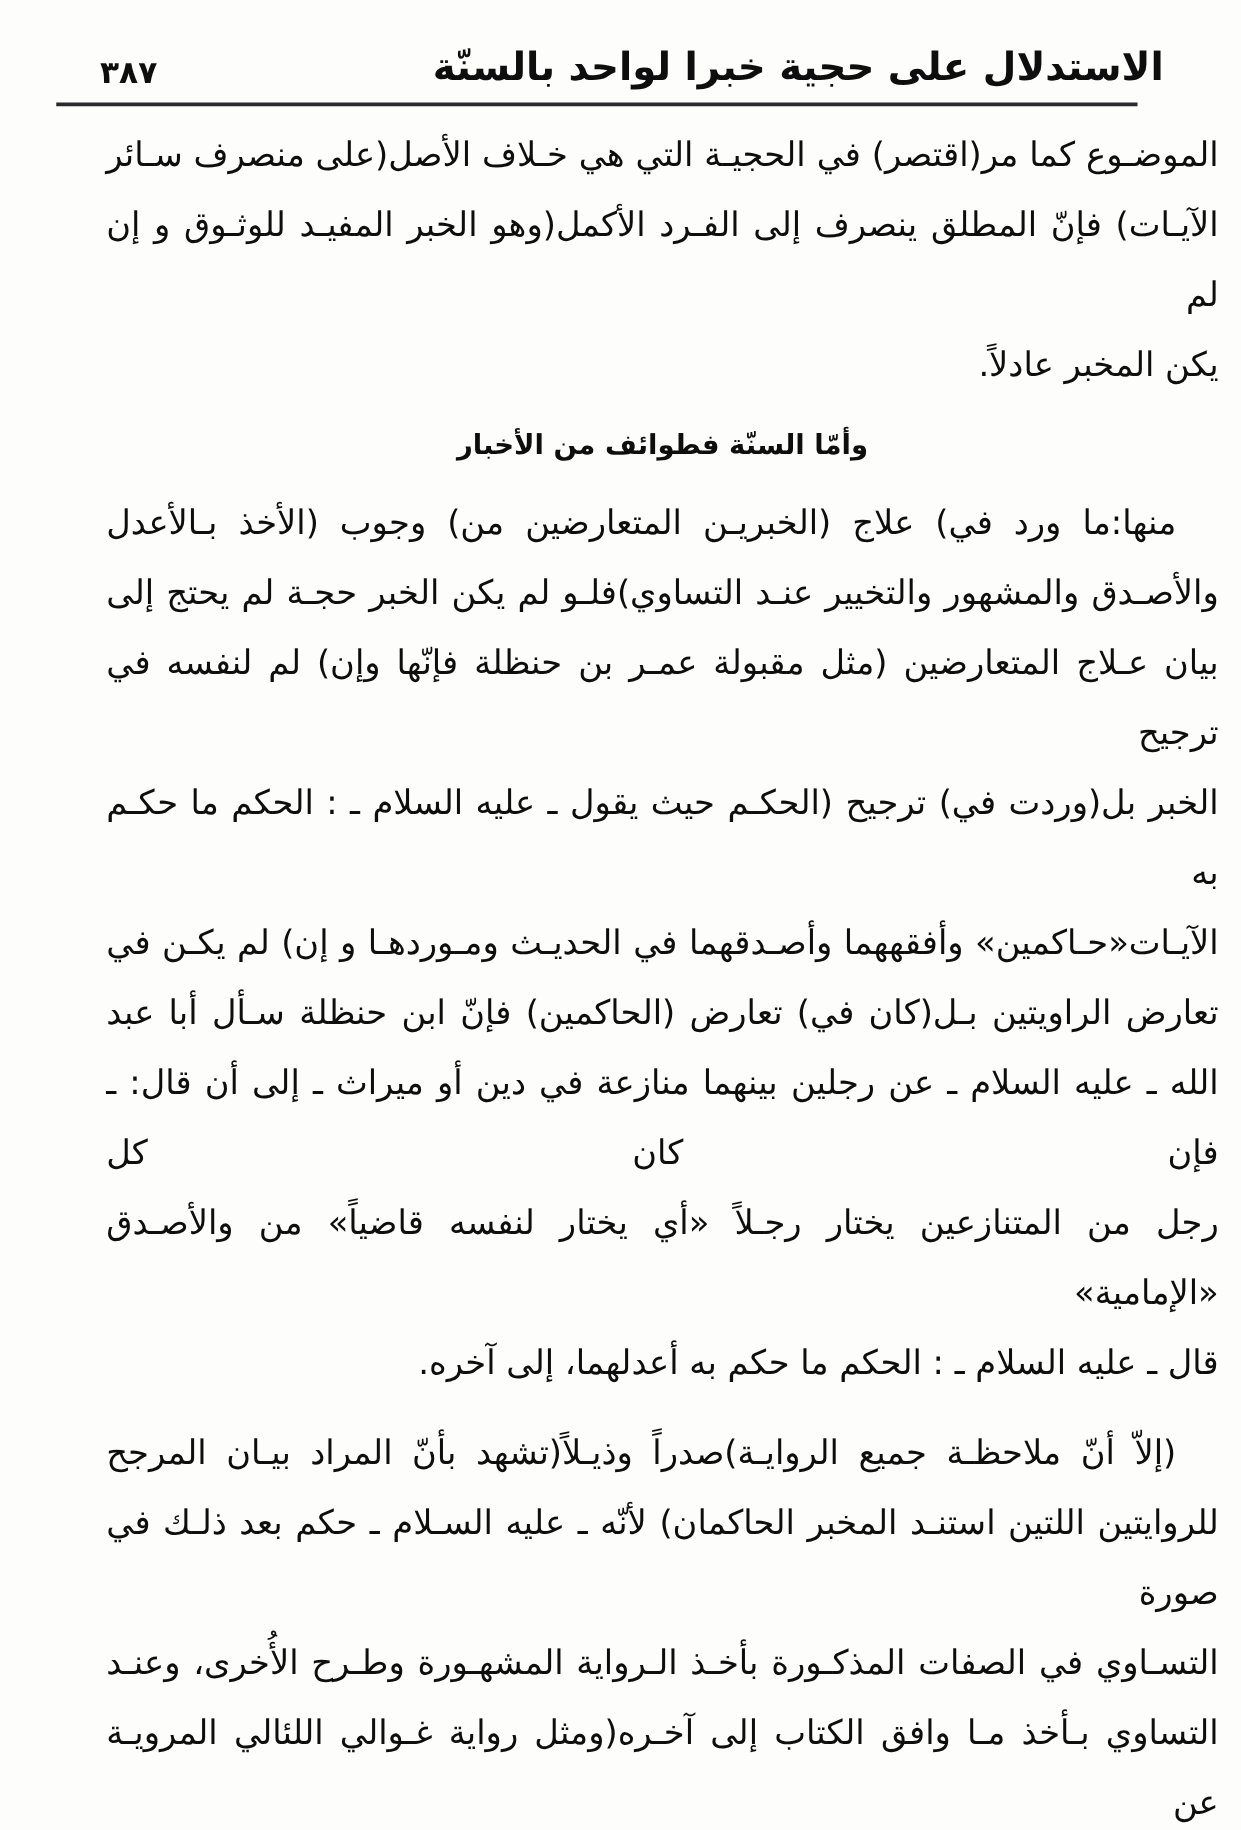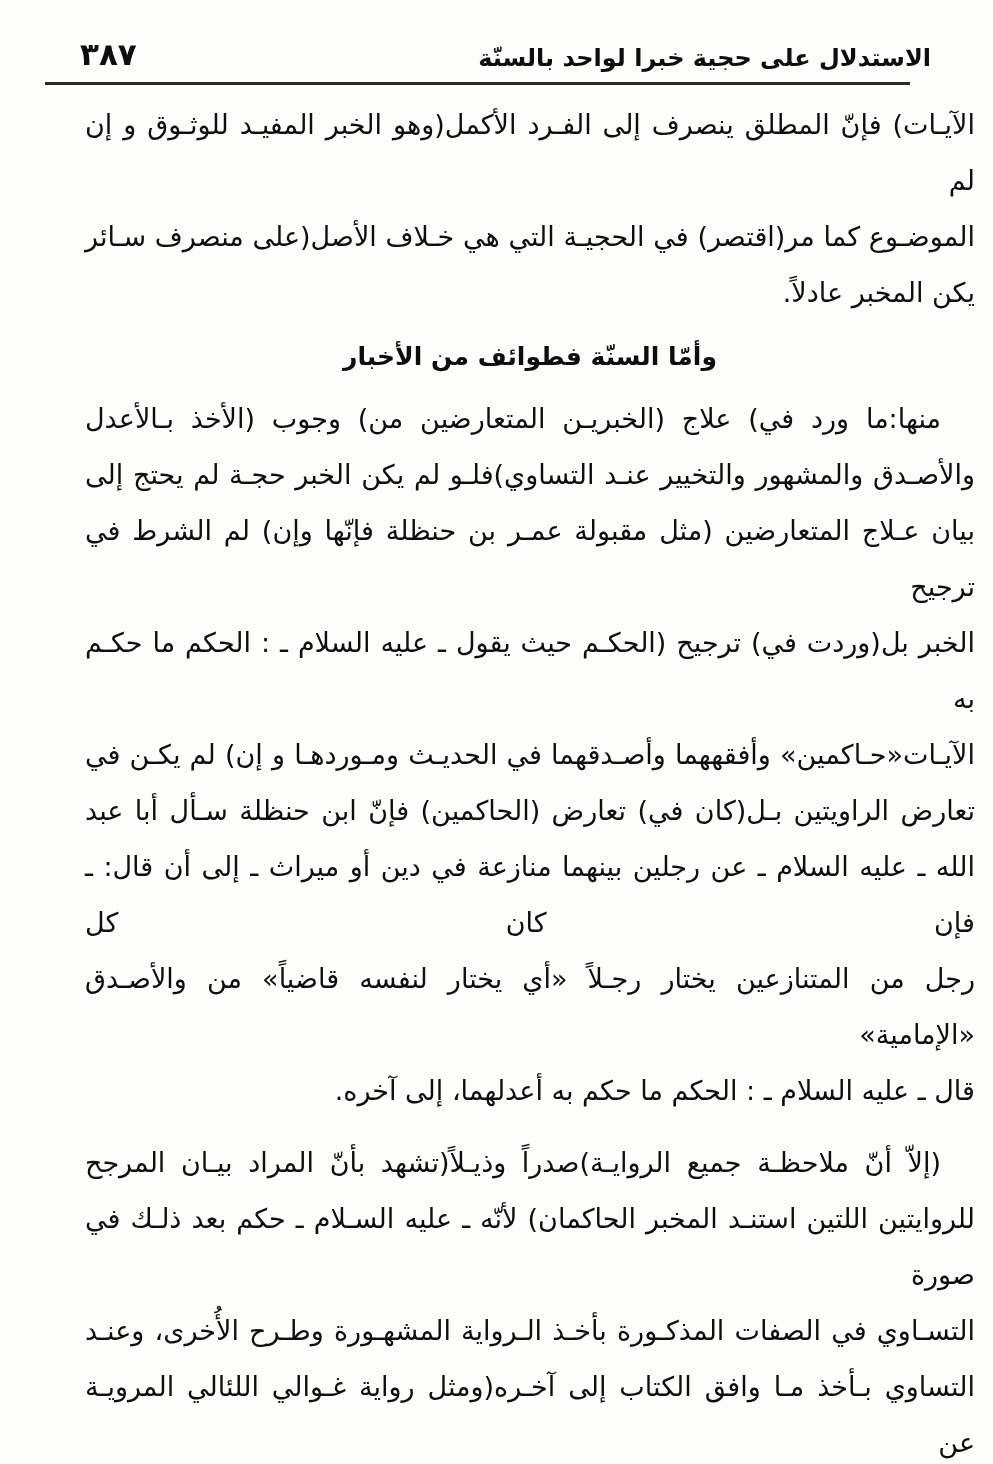--- a/index.html
+++ b/index.html
@@ -13,26 +13,26 @@
     font-family: "DejaVu Sans", sans-serif;
     color: #0e0e0e;
   }
   .header {
     display: flex;
     justify-content: space-between;
     align-items: flex-end;
     padding: 36px 62px 8px 80px;
   }
   .running-title {
-    font-size: 24px;
+    font-size: 31px;
     font-weight: bold;
     letter-spacing: 0px;
   }
   .page-number {
-    font-size: 31px;
+    font-size: 25px;
     font-weight: bold;
     direction: rtl;
   }
   .rule {
     height: 3px;
     background: #2a2a2a;
     margin-left: 45px;   
     margin-right: 83px;  
     margin-top: 2px;
   }
@@ -53,50 +53,50 @@
   }
   .line.short {
     text-align: right;
     text-align-last: right;
   }
   .line.indent { text-indent: 34px; }
   .section-heading {
     margin-top: 8px;
     text-align: center;
     font-weight: bold;
-    font-size: 25px;
+    font-size: 22px;
     line-height: 56px;
   }
 </style>
 </head>
 <body>
 
 <div class="page">
 
   <div class="header">
     <div class="running-title">الاستدلال على حجية خبرا لواحد بالسنّة</div>
     <div class="page-number">٣٨٧</div>
   </div>
 
   <div class="rule"></div>
 
   <div class="body">
 
     <div class="paragraph p1">
+      <div class="line">الموضـوع كما مر(اقتصر) في الحجيـة التي هي خـلاف الأصل(على منصرف سـائر</div>
       <div class="line">الآيـات) فإنّ المطلق ينصرف إلى الفـرد الأكمل(وهو الخبر المفيـد للوثـوق و إن لم</div>
-      <div class="line">الموضـوع كما مر(اقتصر) في الحجيـة التي هي خـلاف الأصل(على منصرف سـائر</div>
       <div class="line short">يكن المخبر عادلاً.</div>
     </div>
 
     <div class="section-heading">وأمّا السنّة فطوائف من الأخبار</div>
 
     <div class="paragraph p2">
       <div class="line indent">منها:ما ورد في) علاج (الخبريـن المتعارضين من) وجوب (الأخذ بـالأعدل</div>
       <div class="line">والأصـدق والمشهور والتخيير عنـد التساوي)فلـو لم يكن الخبر حجـة لم يحتج إلى</div>
-      <div class="line">بيان عـلاج المتعارضين (مثل مقبولة عمـر بن حنظلة فإنّها وإن) لم الشرط في ترجيح</div>
+      <div class="line">بيان عـلاج المتعارضين (مثل مقبولة عمـر بن حنظلة فإنّها وإن) لم لنفسه في ترجيح</div>
       <div class="line">الخبر بل(وردت في) ترجيح (الحكـم حيث يقول ـ عليه السلام ـ : الحكم ما حكـم به</div>
       <div class="line">الآيـات«حـاكمين» وأفقههما وأصـدقهما في الحديـث ومـوردهـا و إن) لم يكـن في</div>
       <div class="line">تعارض الراويتين بـل(كان في) تعارض (الحاكمين) فإنّ ابن حنظلة سـأل أبا عبد</div>
       <div class="line">الله ـ عليه السلام ـ عن رجلين بينهما منازعة في دين أو ميراث ـ إلى أن قال: ـ فإن كان كل</div>
       <div class="line">رجل من المتنازعين يختار رجـلاً «أي يختار لنفسه قاضياً» من والأصـدق «الإمامية»</div>
       <div class="line short">قال ـ عليه السلام ـ : الحكم ما حكم به أعدلهما، إلى آخره.</div>
     </div>
 
     <div class="paragraph p3">
       <div class="line indent">(إلاّ أنّ ملاحظـة جميع الروايـة)صدراً وذيـلاً(تشهد بأنّ المراد بيـان المرجح</div>

